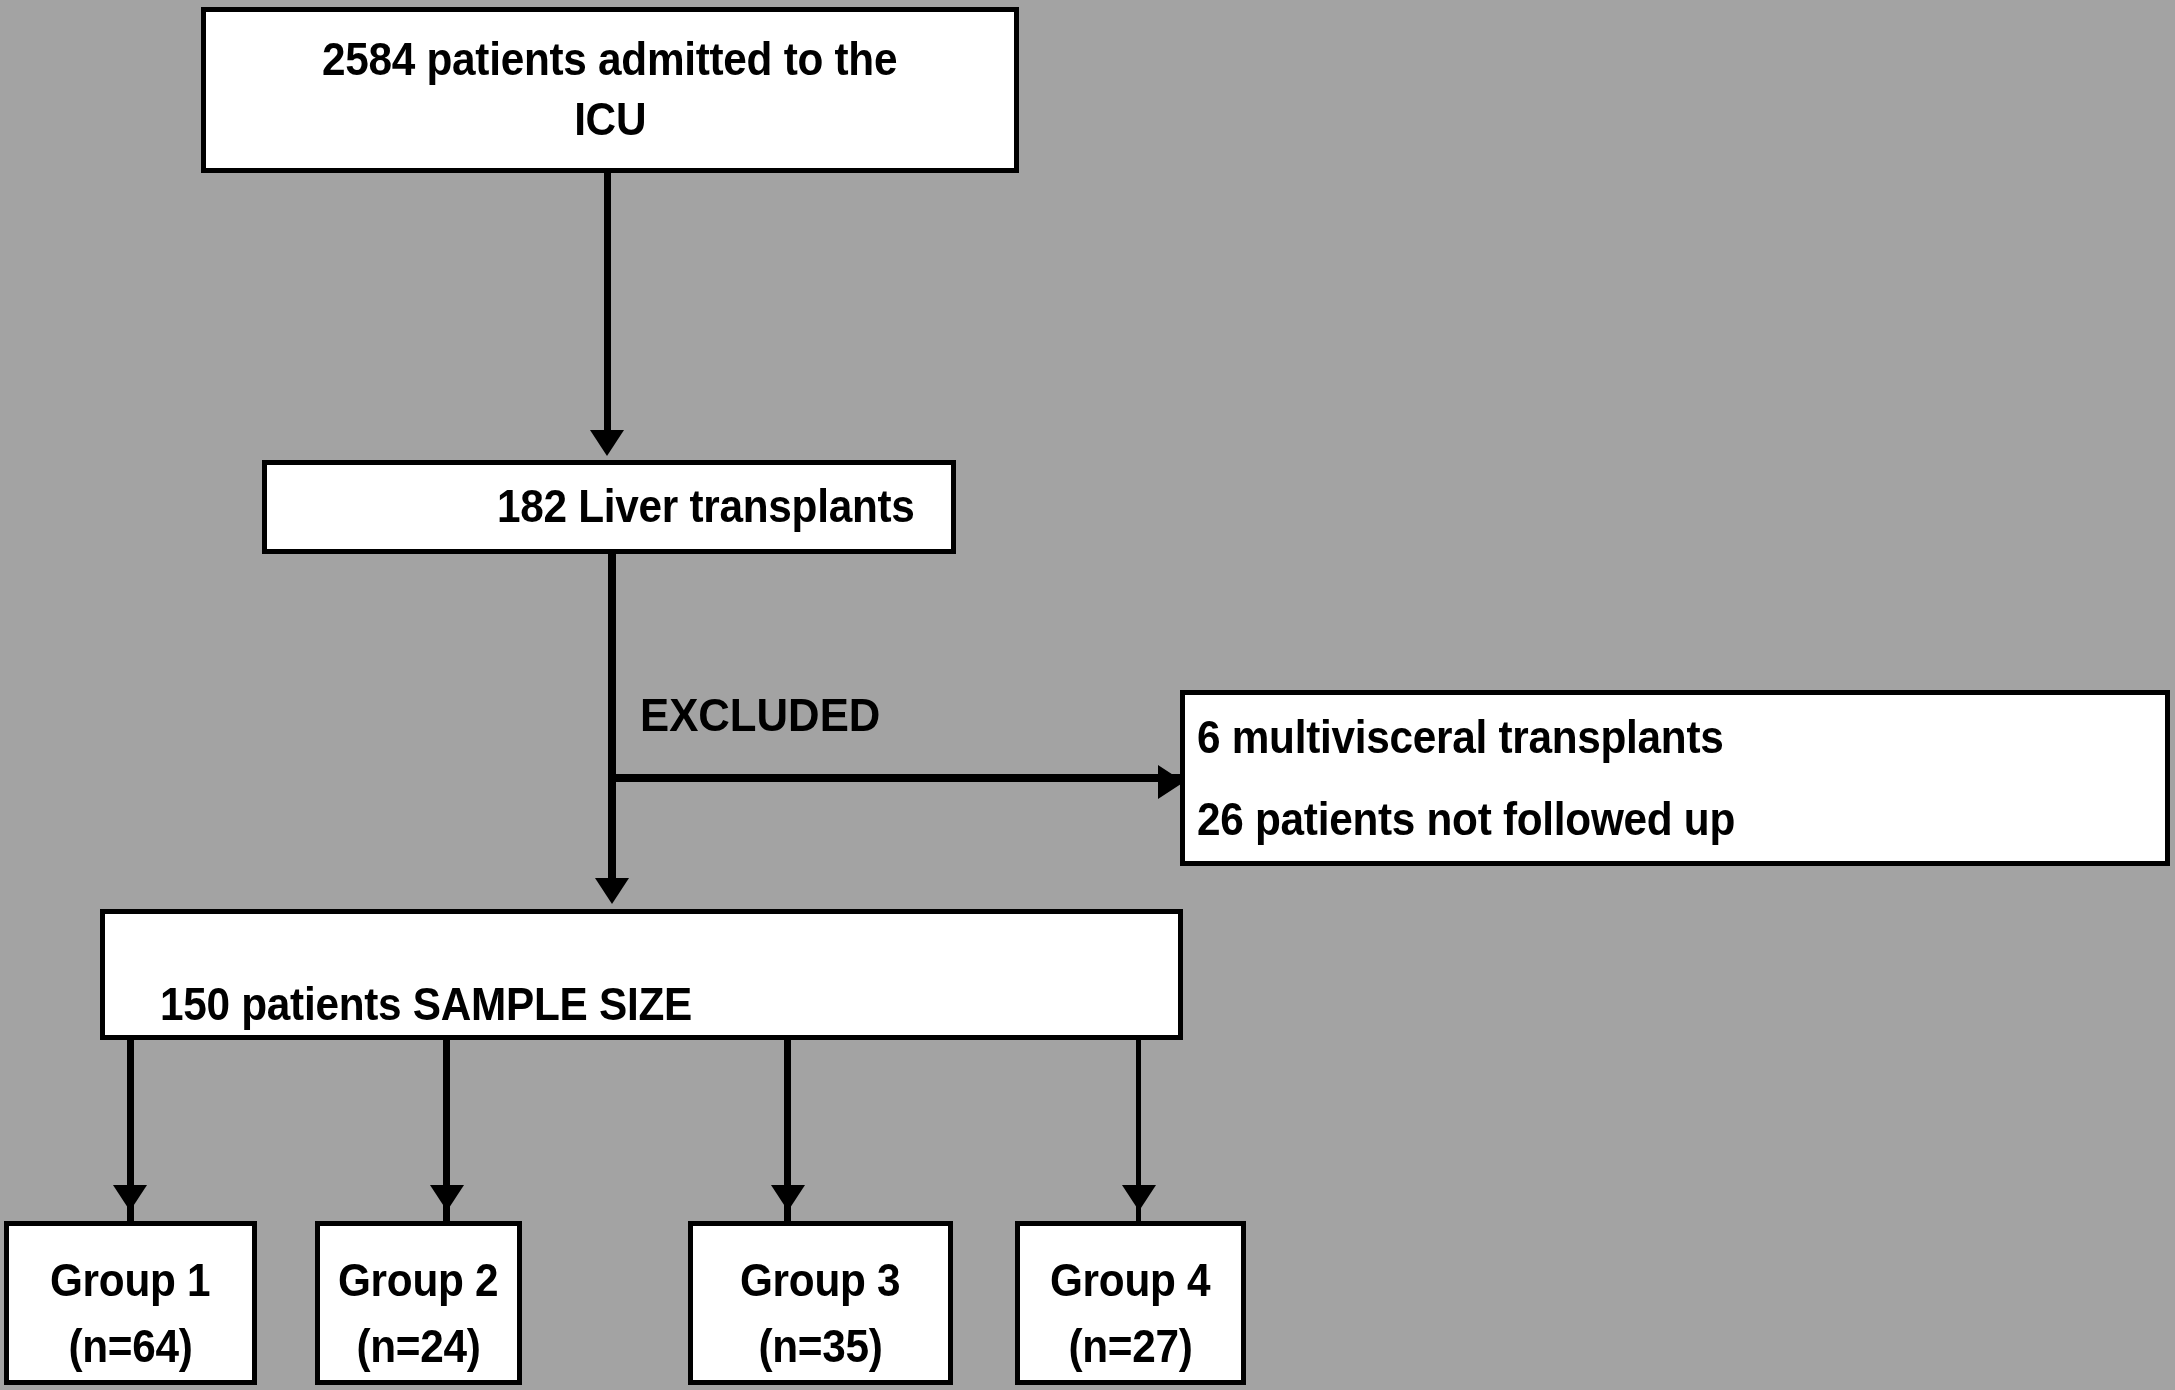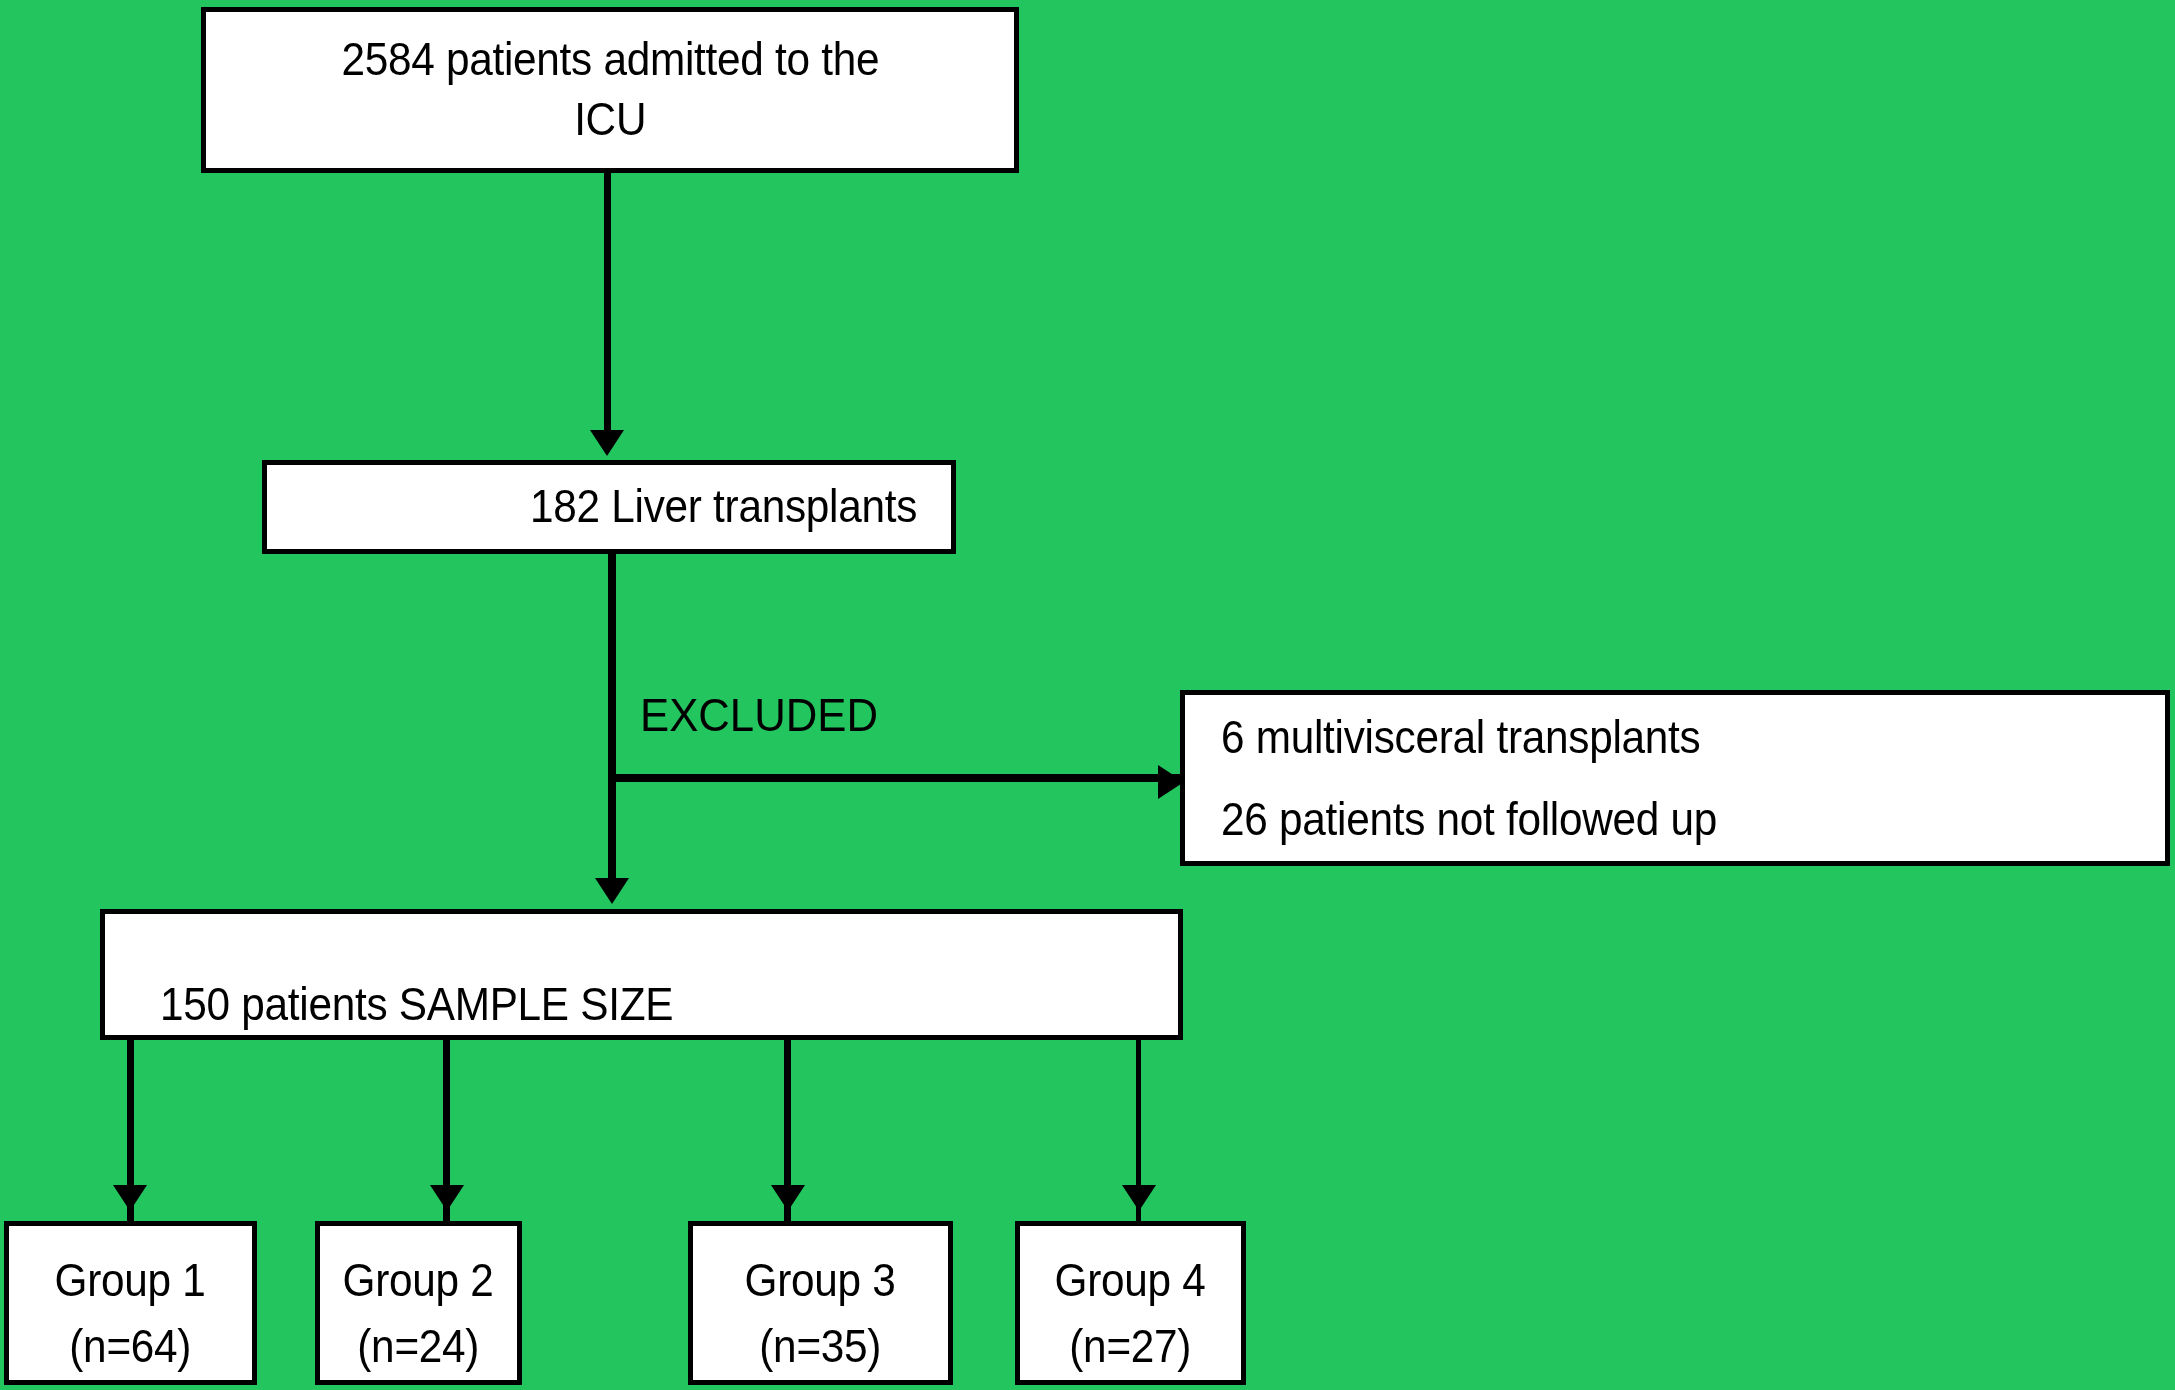--- a/index.html
+++ b/index.html
@@ -4,23 +4,24 @@
 <style>
   html, body {
     margin: 0;
     padding: 0;
     background: #ffffff;
   }
   #canvas {
     position: relative;
     width: 2175px;
     height: 1390px;
-    background: #22c55e;
+    background: #a3a3a3;
     font-family: "Liberation Sans", "DejaVu Sans", sans-serif;
     overflow: hidden;
+    font-weight: bold;
   }
   .node {
     position: absolute;
     box-sizing: border-box;
     background: #ffffff;
     border: 5px solid #000000;
     display: flex;
     flex-direction: column;
     justify-content: center;
     color: #000000;
@@ -33,21 +34,21 @@
     letter-spacing: -0.3px;
     transform: scaleX(0.92);
     transform-origin: left center;
   }
   
   #node-icu { left: 201px; top: 7px; width: 818px; height: 166px; align-items: center; }
   #node-icu .line { transform-origin: center center; text-align: center; }
 
   #node-liver { left: 262px; top: 460px; width: 694px; height: 94px; align-items: flex-end; padding-left: 40px; }
 
-  #node-excluded-list { left: 1180px; top: 690px; width: 990px; height: 176px; align-items: flex-start; padding-left: 36px; justify-content: center; }
+  #node-excluded-list { left: 1180px; top: 690px; width: 990px; height: 176px; align-items: flex-start; padding-left: 12px; justify-content: center; }
   #node-excluded-list .line { line-height: 1.0; }
   #node-excluded-list .line + .line { margin-top: 36px; }
 
   #node-sample { left: 100px; top: 909px; width: 1083px; height: 131px; align-items: flex-start; padding-left: 55px; justify-content: flex-end; padding-top: 18px; }
 
   .group-node {
     height: 164px;
     top: 1221px;
     align-items: center;
     justify-content: flex-end;

